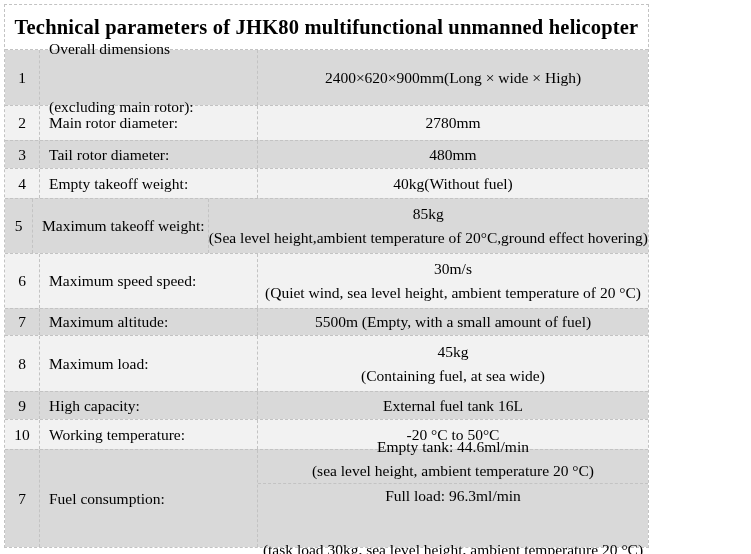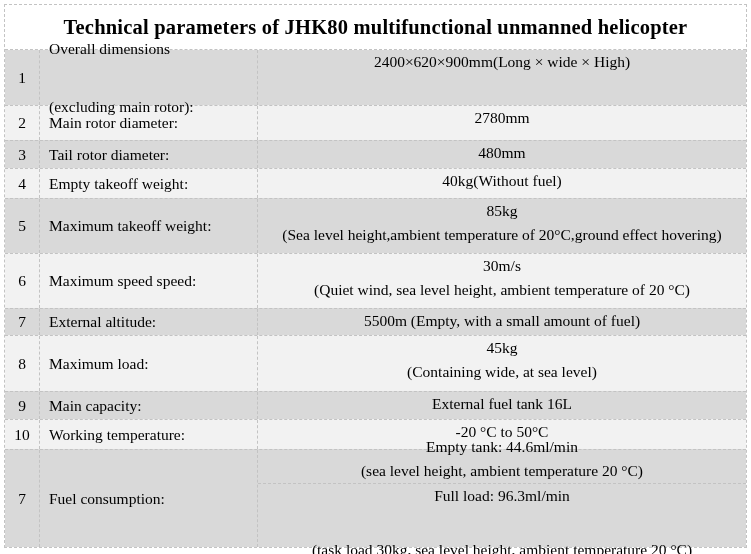--- a/index.html
+++ b/index.html
@@ -4,21 +4,21 @@
 <style>
   * { box-sizing: border-box; margin: 0; padding: 0; }
   html, body {
     width: 751px; height: 554px;
     background: #ffffff;
     overflow: hidden;
     font-family: "Liberation Serif", "DejaVu Serif", serif;
     color: var(--text, #000000);
   }
   .page {
-    width: 743px;
+    width: 645px;
     margin: 4px 4px 0 4px;
     border: 1px dashed var(--border, #c3c3c3);
     background: #ffffff;
   }
   .title-row {
     height: 45px;
     display: flex; align-items: center; justify-content: center;
     background: var(--titlebg, #ffffff);
     border-bottom: 1px dashed var(--border, #c3c3c3);
     font-weight: bold;
@@ -61,21 +61,21 @@
     gap: 32px;
   }
   .value {
     flex: 1;
     padding: 0;
   }
   .subcell {
     flex: 1;
     width: 100%;
     display: flex; flex-direction: column;
-    justify-content: flex-start; align-items: center;
+    justify-content: center; align-items: center;
     text-align: center;
   }
   .subcell + .subcell { border-top: 1px dashed var(--border, #c3c3c3); gap: 30px; }
   .vline { line-height: 24px; white-space: nowrap; }
   .line  { white-space: nowrap; }
 </style>
 </head>
 <body>
 
 <div class="page">
@@ -146,44 +146,44 @@
         <div class="cell value">
           <div class="subcell">
             <div class="vline">30m/s</div>
             <div class="vline">(Quiet wind, sea level height, ambient temperature of 20 °C)</div>
           </div>
         </div>
       </div>
       <div class="row">
         <div class="cell num">7</div>
         <div class="cell label">
-          <div class="line">External altitude:</div>
+          <div class="line">Maximum altitude:</div>
         </div>
         <div class="cell value">
           <div class="subcell">
             <div class="vline">5500m (Empty, with a small amount of fuel)</div>
           </div>
         </div>
       </div>
       <div class="row">
         <div class="cell num">8</div>
         <div class="cell label">
           <div class="line">Maximum load:</div>
         </div>
         <div class="cell value">
           <div class="subcell">
             <div class="vline">45kg</div>
-            <div class="vline">(Containing wide, at sea level)</div>
+            <div class="vline">(Containing fuel, at sea wide)</div>
           </div>
         </div>
       </div>
       <div class="row">
         <div class="cell num">9</div>
         <div class="cell label">
-          <div class="line">Main capacity:</div>
+          <div class="line">High capacity:</div>
         </div>
         <div class="cell value">
           <div class="subcell">
             <div class="vline">External fuel tank 16L</div>
           </div>
         </div>
       </div>
       <div class="row">
         <div class="cell num">10</div>
         <div class="cell label">

